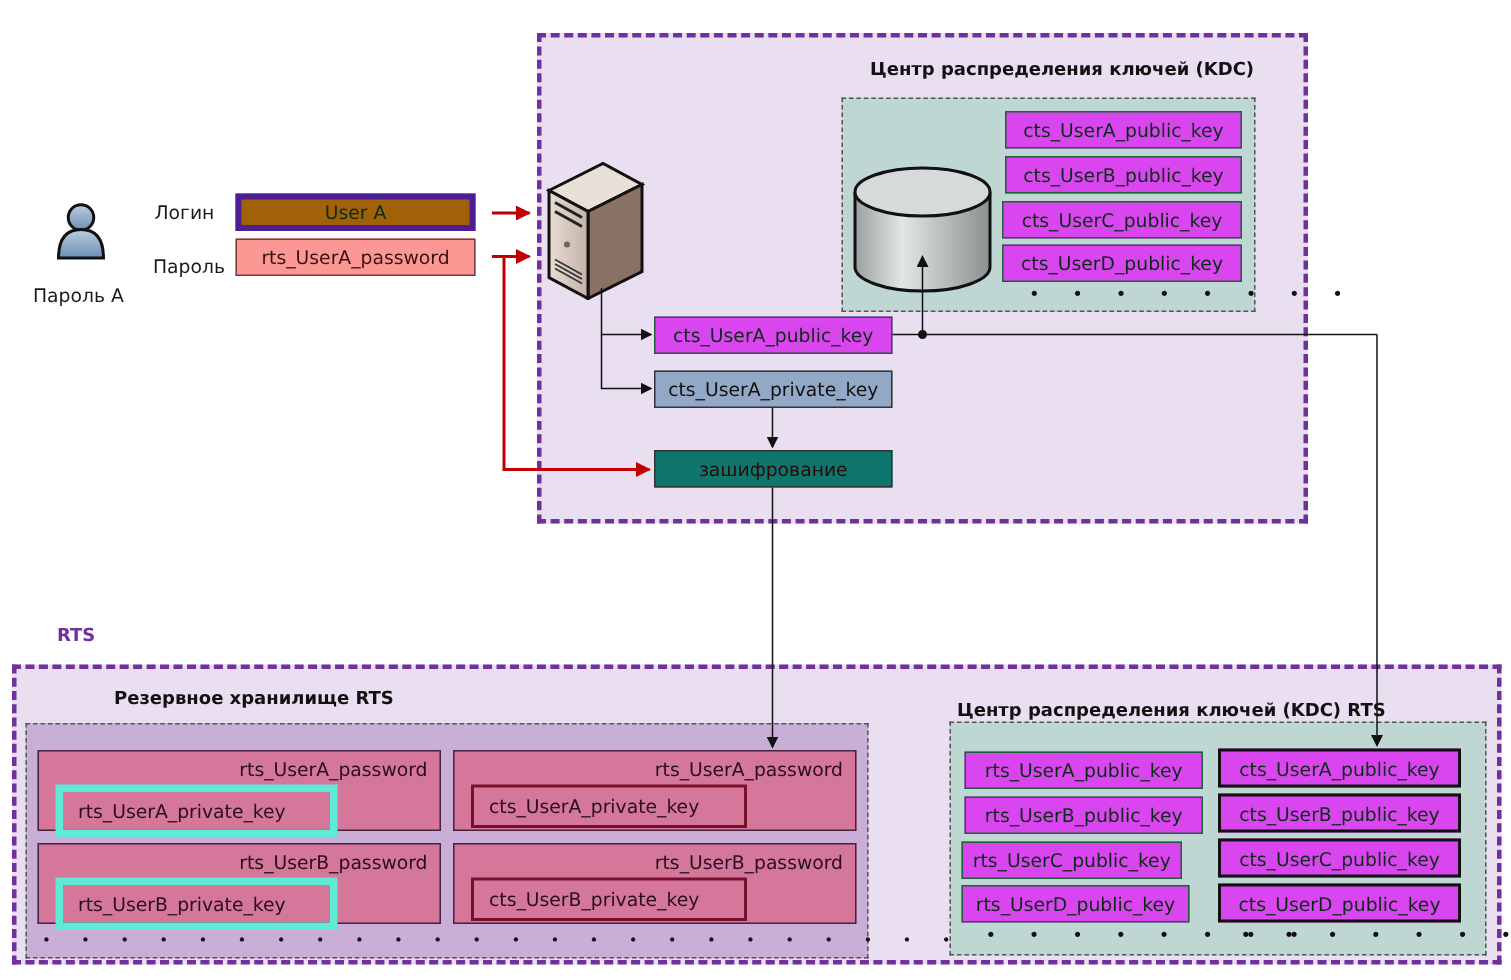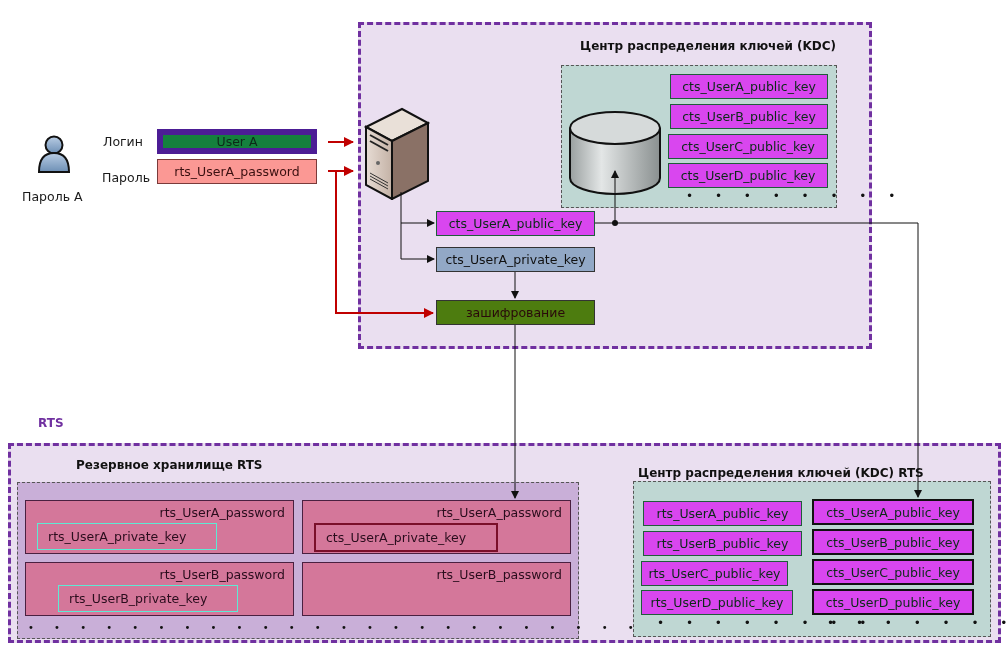--- a/index.html
+++ b/index.html
@@ -12,27 +12,27 @@
   .region-label { font-weight:bold; color:#7030a0; font-size:12px; }
   .section-title { font-weight:bold; font-size:12px; color:#111; white-space:nowrap; }
   .inner-box { border:1.5px dashed #555; }
   .kdc-cts { left:561px; top:65px; width:276px; height:143px; background:#bfd7d3; }
   .kdc-rts { left:633px; top:481px; width:358px; height:156px; background:#bfd7d3; }
   .backup { left:17px; top:482px; width:562px; height:157px; background:#c9afd8; }
   .key { border:1px solid #1f5e3a; background:#d946ef; color:#0b2b17; font-size:12.5px;
          display:flex; align-items:center; justify-content:center; white-space:nowrap; }
   .key.bold { border:2.5px solid #111; }
   .field { font-size:12.5px; display:flex; align-items:center; justify-content:center; white-space:nowrap; }
-  .login-field { left:157px; top:129px; width:160px; height:25px; background:#15803d; border:6px solid #4c1d95; color:#0b2b17; }
+  .login-field { left:157px; top:129px; width:160px; height:25px; background:#a16207; border:4px solid #4c1d95; color:#0b2b17; }
   .pass-field { left:157px; top:159px; width:160px; height:25px; background:#fb9894; border:1px solid #7a3a3a; color:#3b1010; }
   .priv-key { background:#92a8c6; border:1px solid #333; color:#111; }
-  .encrypt { background:#4d7c0f; border:1px solid #333; color:#2a0a0a; }
+  .encrypt { background:#0f766e; border:1px solid #333; color:#2a0a0a; }
   .pw-card { background:#d4779a; border:1px solid #4a2040; }
   .pw-card .pw { position:absolute; right:8px; top:4px; font-size:12.5px; color:#2a0d1d; }
-  .pw-card .pk { position:absolute; left:11px; top:22px; height:25px; border:1px solid #5eead4;
+  .pw-card .pk { position:absolute; left:11px; top:22px; height:25px; border:5px solid #5eead4;
                  font-size:12.5px; color:#2a0d1d; padding:0 10px; display:flex; align-items:center; white-space:nowrap; }
   .pw-card .pk.bold { border:2.5px solid #7a0f2a; }
   .dots { font-size:12px; letter-spacing:9px; color:#111; white-space:nowrap; }
   .lbl { font-size:12.5px; color:#1a1a1a; white-space:nowrap; }
   svg.overlay { position:absolute; left:0; top:0; pointer-events:none; }
 </style>
 </head>
 <body>
 
 <div class="abs region-label" style="left:383px;top:3px;margin-top:19px;">CTS</div>
@@ -104,24 +104,25 @@
 <div class="abs pw-card" style="left:25px;top:500px;width:269px;height:54px;">
   <span class="pw">rts_UserA_password</span>
   <span class="pk" style="width:158px;">rts_UserA_private_key</span>
 </div>
 <div class="abs pw-card" style="left:302px;top:500px;width:269px;height:54px;">
   <span class="pw">rts_UserA_password</span>
   <span class="pk bold" style="width:160px;">cts_UserA_private_key</span>
 </div>
 <div class="abs pw-card" style="left:25px;top:562px;width:269px;height:54px;">
   <span class="pw">rts_UserB_password</span>
-  <span class="pk" style="width:158px;margin-left:21px;">rts_UserB_private_key</span>
+  <span class="pk" style="width:158px;">rts_UserB_private_key</span>
 </div>
 <div class="abs pw-card" style="left:302px;top:562px;width:269px;height:54px;">
   <span class="pw">rts_UserB_password</span>
+  <span class="pk bold" style="width:160px;">cts_UserB_private_key</span>
 </div>
 <div class="abs dots" style="left:28px;top:622px;font-size:10px;letter-spacing:8.5px;">• • • • • • • • • • • • • • • • • • • • • • • • • • • • • • • • • • • •</div>
 
 <div class="abs section-title" style="left:638px;top:466px;">Центр распределения ключей (KDC) RTS</div>
 <div class="abs inner-box kdc-rts"></div>
 
 <div class="abs key" style="left:643px;top:501px;width:159px;height:25px;">rts_UserA_public_key</div>
 <div class="abs key" style="left:643px;top:531px;width:159px;height:25px;">rts_UserB_public_key</div>
 <div class="abs key" style="left:641px;top:561px;width:147px;height:25px;">rts_UserC_public_key</div>
 <div class="abs key" style="left:641px;top:590px;width:152px;height:25px;">rts_UserD_public_key</div>

